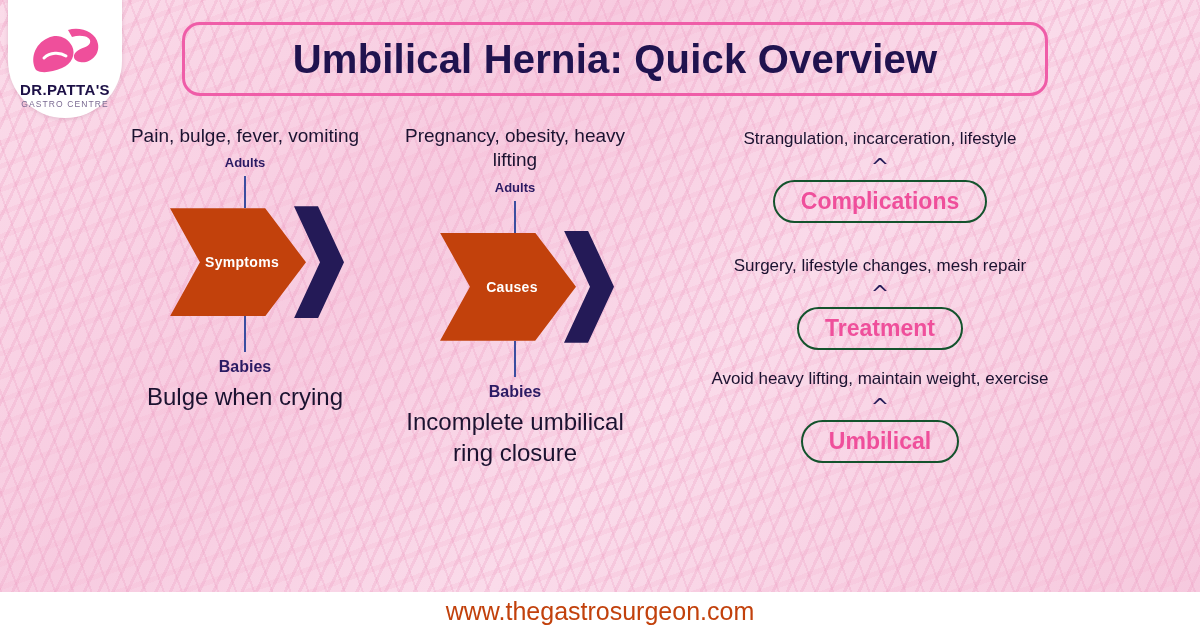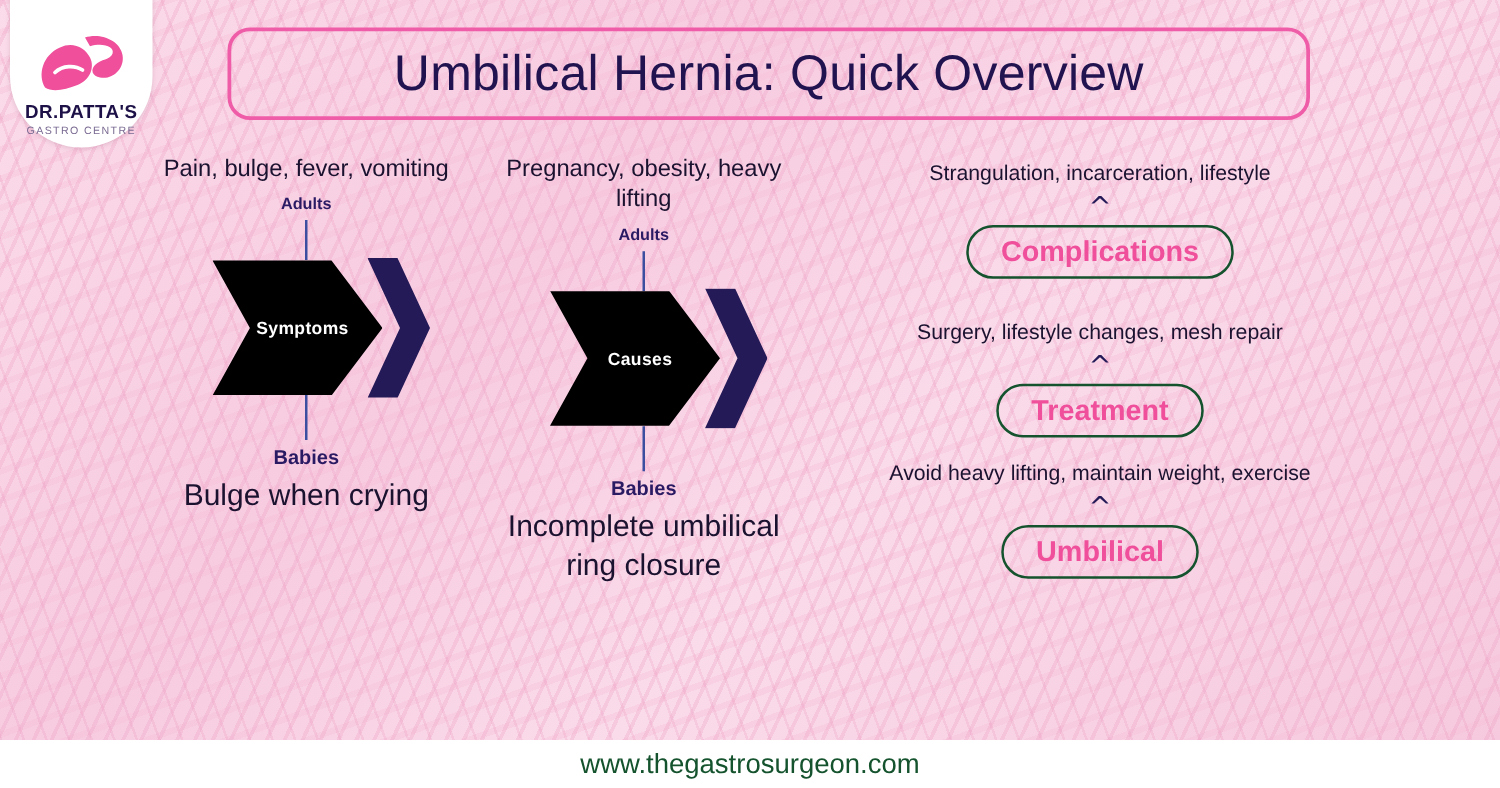--- a/index.html
+++ b/index.html
@@ -78,21 +78,21 @@
     height: 74px;
     border: 3px solid #ef5da8;
     border-radius: 18px;
     display: flex;
     align-items: center;
     justify-content: center;
     box-sizing: border-box;
   }
   .title-text {
     font-size: 40px;
-    font-weight: normal;
+    font-weight: bold;
     color: #20134f;
     letter-spacing: 0.2px;
     white-space: nowrap;
   }
 
   
   .col {
     position: absolute;
     text-align: center;
   }
@@ -115,21 +115,21 @@
   .chev-row {
     position: relative;
     height: 108px;
   }
   .chev-main {
     position: absolute;
     top: 0;
     left: 0;
     width: 136px;
     height: 108px;
-    background: #000000;
+    background: #c2410c;
     clip-path: polygon(0 0, 70% 0, 100% 50%, 70% 100%, 0 100%, 22% 50%);
     display: flex;
     align-items: center;
     justify-content: center;
   }
   .chev-label {
     font-size: 14px;
     font-weight: bold;
     color: #ffffff;
     letter-spacing: 0.3px;
@@ -194,22 +194,22 @@
     left: 0;
     top: 592px;
     width: 1200px;
     height: 38px;
     background: #ffffff;
     display: flex;
     align-items: center;
     justify-content: center;
   }
   .footer-text {
-    font-size: 22px;
-    color: #14532d;
+    font-size: 25px;
+    color: #c2410c;
   }
 </style>
 </head>
 <body>
 
 <div class="canvas">
 
   <div class="bg"></div>
 
   <div class="logo">

